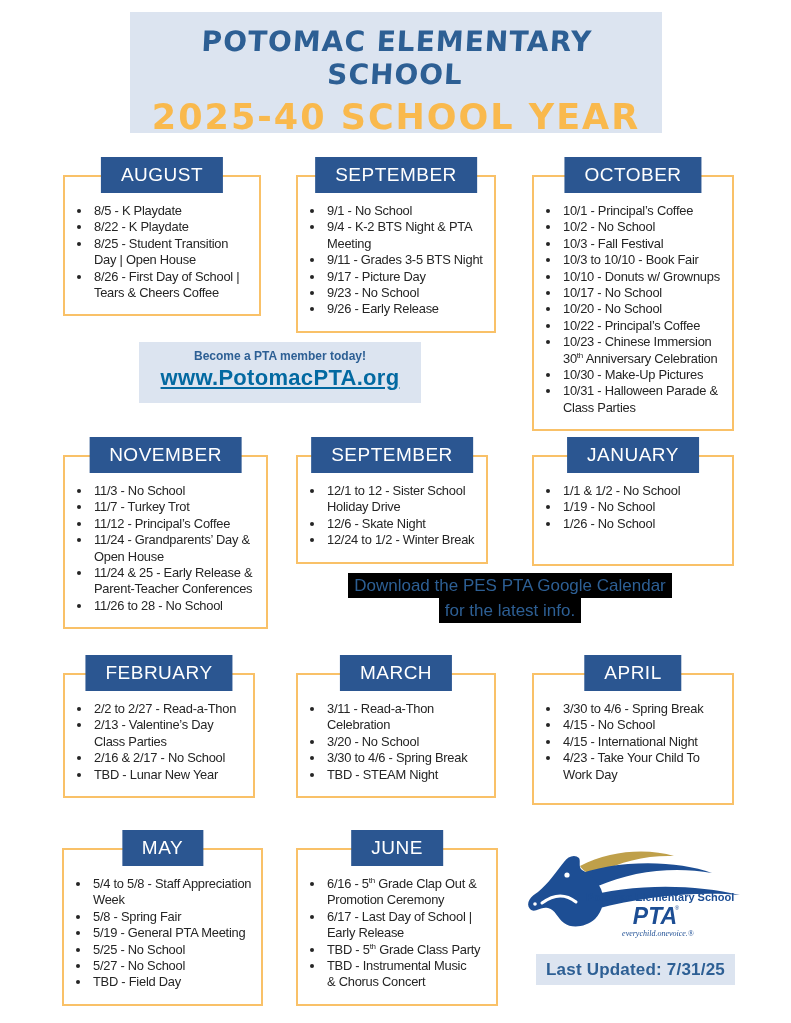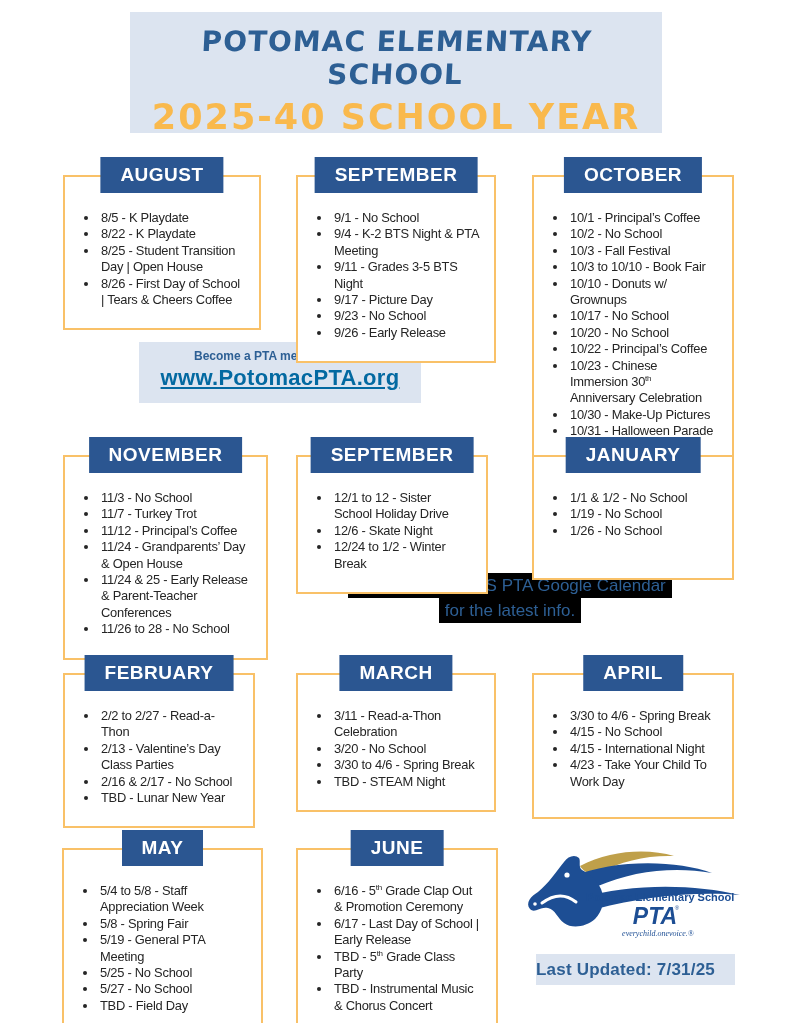--- a/index.html
+++ b/index.html
@@ -21,28 +21,28 @@
   }
   .year-title{
     font-size:35px;font-weight:800;color:#f9b94d;letter-spacing:2px;
     margin-top:6px;font-family:"DejaVu Sans",sans-serif;
   }
 
   
   .month{position:absolute;}
   .month-tab{
     position:absolute;top:0;left:50%;transform:translateX(-50%);
-    background:#2b5691;color:#ffffff;font-weight:bold;font-size:19px;
+    background:#2b5691;color:#ffffff;font-weight:normal;font-size:19px;
     letter-spacing:.5px;padding:7px 20px;white-space:nowrap;z-index:2;
   }
   .month-body{
     margin-top:18px;border:2px solid #f9c168;background:#fff;
     padding:22px 4px 9px 4px;position:relative;z-index:1;
   }
-  ul.events{margin:11px;padding:0 0 0 19px;list-style:disc;}
+  ul.events{margin:4px;padding:0 0 0 19px;list-style:disc;}
   ul.events li{
     font-size:12.9px;line-height:16.4px;color:#252525;
     padding-left:2px;letter-spacing:-0.25px;
   }
   ul.events li sup{font-size:0.62em;line-height:0;vertical-align:super;}
 
   .m-august   {left:63px; top:157px;width:198px;}
   .m-september{left:296px;top:157px;width:200px;}
   .m-october  {left:532px;top:157px;width:202px;}
   .m-november {left:63px; top:437px;width:205px;}
@@ -75,21 +75,21 @@
   }
 
   
   .logo{position:absolute;left:522px;top:846px;width:226px;height:102px;}
   .logo svg{width:100%;height:100%;display:block;}
 
   
   .last-updated{
     position:absolute;left:536px;top:954px;width:199px;height:31px;
     background:#dce4f0;color:#2d5f94;font-weight:bold;font-size:17px;
-    line-height:31px;letter-spacing:.2px;
+    text-align:center;line-height:31px;letter-spacing:.2px;
   }
 </style>
 </head>
 <body>
 
 <div class="page">
 
   <div class="header-banner">
     <div class="school-name">Potomac Elementary School</div>
     <div class="year-title">2025-40 SCHOOL YEAR</div>

